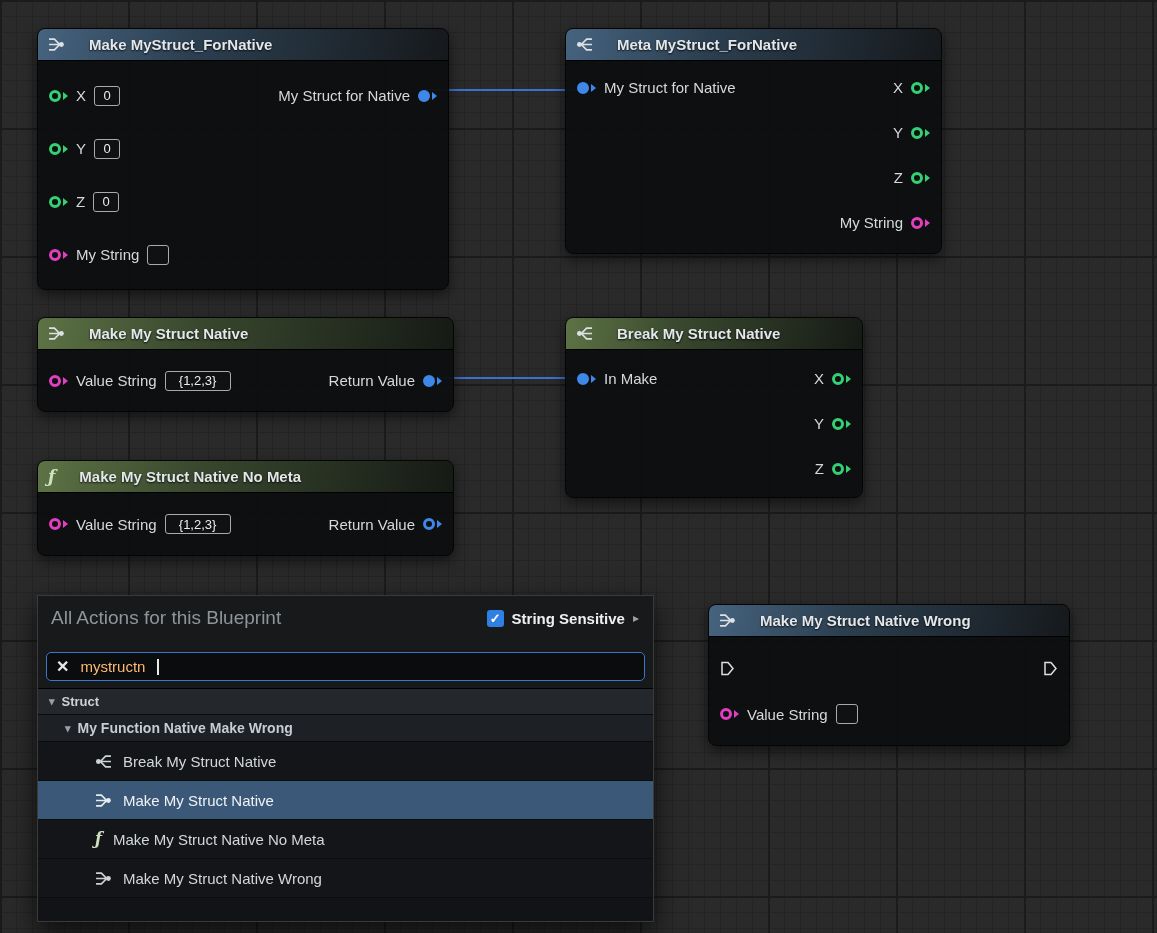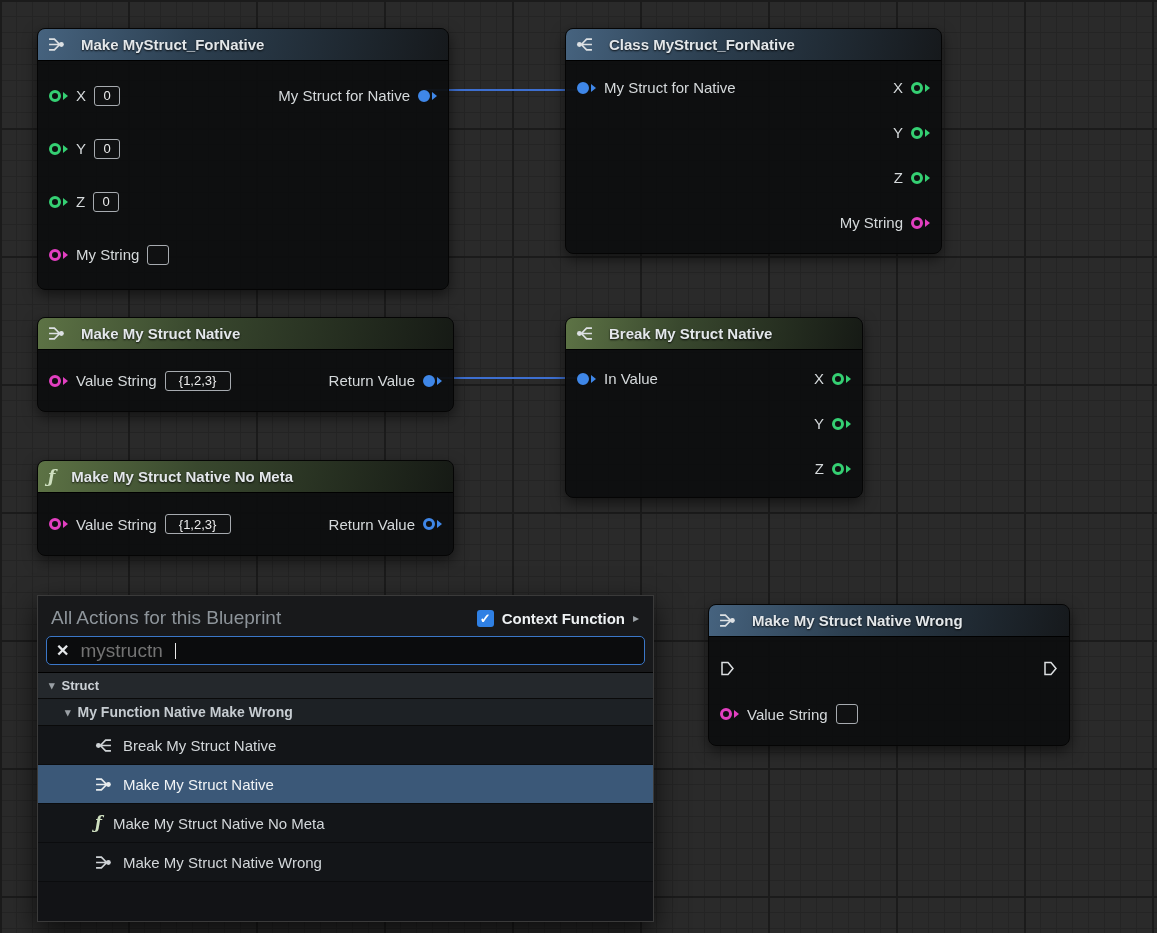--- a/index.html
+++ b/index.html
@@ -15,21 +15,21 @@
     background-size:128px 128px,128px 128px,16px 16px,16px 16px;
   }
   .wires{position:absolute;left:0;top:0;z-index:1;pointer-events:none;}
   .node{
     position:absolute;z-index:2;
     background:rgba(13,14,15,0.95);
     border:1px solid #050505;border-radius:8px;
     box-shadow:0 5px 14px rgba(0,0,0,0.55);
   }
   .node-header{
-    height:31px;display:flex;align-items:center;gap:16px;padding:0 10px;
+    height:31px;display:flex;align-items:center;gap:24px;padding:0 10px;
     border-radius:7px 7px 0 0;border-bottom:1px solid #000;
   }
   .hdr-blue{background:linear-gradient(100deg,#46637f 0%,#2c3f50 38%,#16191c 100%);}
   .hdr-green{background:linear-gradient(100deg,#5d7345 0%,#39482e 38%,#161a15 100%);}
   .node-title{color:#e3e7ea;font-size:15px;font-weight:bold;text-shadow:0 1px 2px rgba(0,0,0,.85);white-space:nowrap;}
   .node-body{position:relative;padding:8px 0;}
   .pin-row{display:flex;align-items:center;padding:0 11px;}
   .rh53 .pin-row{height:53px;}
   .rh45 .pin-row{height:45px;}
   .rh46 .pin-row{height:46px;}
@@ -52,31 +52,31 @@
   }
   .w-num{width:26px;} .w-struct{width:66px;} .w-empty{width:22px;}
   .hdr-icon{display:flex;align-items:center;}
   .fn-glyph{font-family:"DejaVu Serif",serif;font-style:italic;font-weight:bold;font-size:17px;color:#cfe0c0;line-height:1;}
   
   .menu{
     position:absolute;z-index:3;display:flex;flex-direction:column;
     background:#18191b;border:1px solid #3a3a3a;
     box-shadow:0 10px 26px rgba(0,0,0,0.7);
   }
-  .menu-header{display:flex;align-items:center;justify-content:space-between;padding:11px 14px 7px 13px;}
+  .menu-header{display:flex;align-items:center;justify-content:space-between;padding:11px 14px 23px 13px;}
   .menu-title{color:#8e959b;font-size:19px;}
   .context-group{display:flex;align-items:center;gap:8px;cursor:default;}
   .checkbox{width:17px;height:17px;border-radius:3px;background:#2f80e4;display:flex;align-items:center;justify-content:center;}
   .checkbox .check{color:#fff;font-size:13px;font-weight:bold;line-height:1;}
   .context-label{color:#eef1f3;font-size:15px;font-weight:bold;}
   .chev{color:#9aa0a5;font-size:12px;}
   .search-row{padding:0 8px 7px;}
   .search-box{display:flex;align-items:center;gap:11px;background:#0b0c0d;border:1px solid #3b77c8;border-radius:5px;height:27px;padding:0 9px;}
   .clear-x{color:#e6e9eb;font-size:16px;font-weight:bold;line-height:1;}
-  .search-text{color:#737373;font-size:19px;}
+  .search-text{color:#fdba74;font-size:15px;}
   .caret{display:inline-block;width:1.5px;height:16px;background:#eaeaea;margin-left:1px;}
   .tree{flex:1;background:#121316;border-top:1px solid #000;overflow:hidden;}
   .tree-cat{height:25px;display:flex;align-items:center;gap:7px;padding-left:11px;background:#24282c;color:#ccd1d6;font-weight:bold;font-size:13px;border-bottom:1px solid #0a0a0a;}
   .tree-sub{height:26px;display:flex;align-items:center;gap:7px;padding-left:27px;background:#1d2125;color:#c6ccd1;font-weight:bold;font-size:14px;border-bottom:1px solid #0a0a0a;}
   .tri{color:#9aa0a5;font-size:11px;line-height:1;}
   .tree-item{height:38px;display:flex;align-items:center;gap:11px;padding-left:57px;color:#d3d7da;font-size:15px;background:#131518;border-bottom:1px solid #0b0c0e;}
   .tree-item.selected{background:#3b5878;color:#f0f3f5;}
   .item-icon{display:flex;align-items:center;}
 </style>
 </head>
@@ -149,21 +149,21 @@
 </div>
 
 <div class="node rh45" style="left:565px;top:28px;width:375px;">
   <div class="node-header hdr-blue">
     <span class="hdr-icon">
       <svg width="17" height="13" viewBox="0 0 16 12">
           <circle cx="3.2" cy="6" r="2.3" fill="#dde1e4"></circle>
           <path d="M5 6 L10 1 H15 M5 6 H15 M5 6 L10 11 H15" stroke="#dde1e4" stroke-width="1.6" fill="none"></path>
         </svg>
     </span>
-    <span class="node-title">Class MyStruct_ForNative</span>
+    <span class="node-title">Meta MyStruct_ForNative</span>
   </div>
   <div class="node-body" style="padding:4px 0 8px;">
     <div class="pin-row row-between">
       <div class="pin-group">
         <span class="pin c-struct filled">
             <span class="pin-circle"></span>
             <span class="pin-arrow"></span>
           </span>
         <span class="pin-label">My Struct for Native</span>
       </div>
@@ -246,21 +246,21 @@
     </span>
     <span class="node-title">Break My Struct Native</span>
   </div>
   <div class="node-body" style="padding:6px 0;">
     <div class="pin-row row-between">
       <div class="pin-group">
         <span class="pin c-struct filled">
             <span class="pin-circle"></span>
             <span class="pin-arrow"></span>
           </span>
-        <span class="pin-label">In Value</span>
+        <span class="pin-label">In Make</span>
       </div>
       <div class="pin-group">
         <span class="pin-label">X</span>
         <span class="pin c-int">
             <span class="pin-circle"></span>
             <span class="pin-arrow"></span>
           </span>
       </div>
     </div>
     <div class="pin-row row-end">
@@ -346,21 +346,21 @@
   </div>
 </div>
 
 <div class="menu" style="left:37px;top:595px;width:615px;height:325px;">
   <div class="menu-header">
     <div class="menu-title">All Actions for this Blueprint</div>
     <div class="context-group">
       <span class="checkbox">
           <span class="check">✓</span>
         </span>
-      <span class="context-label">Context Function</span>
+      <span class="context-label">String Sensitive</span>
       <span class="chev">▸</span>
     </div>
   </div>
   <div class="search-row">
     <div class="search-box">
       <span class="clear-x">✕</span>
       <span class="search-text">mystructn</span>
       <span class="caret"></span>
     </div>
   </div>

